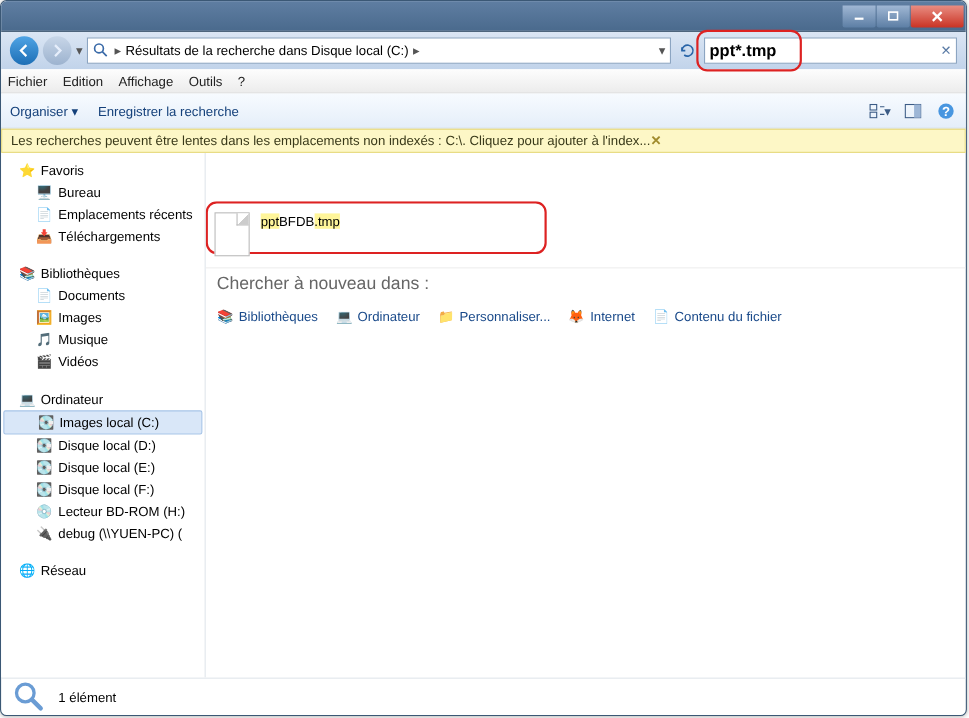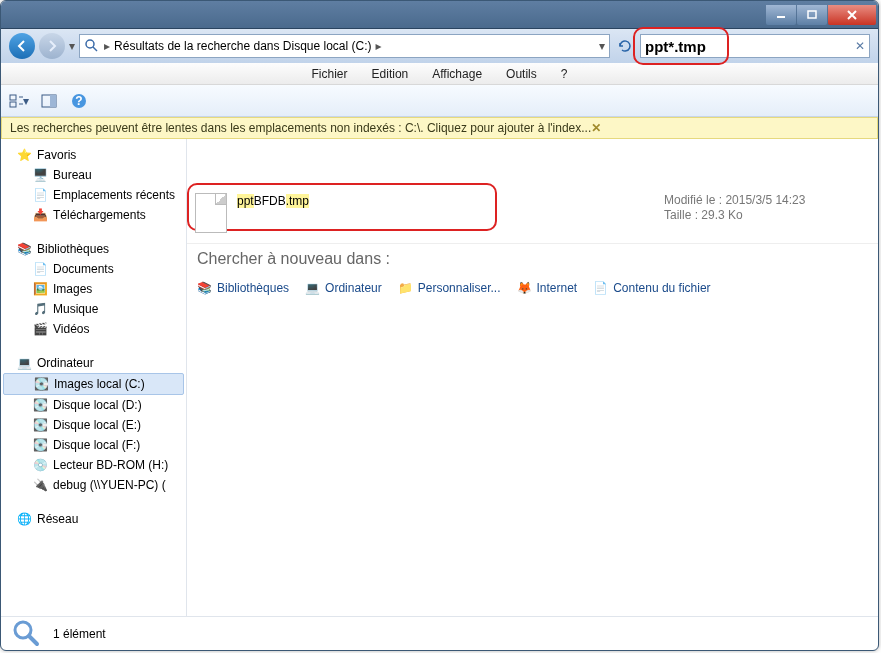--- a/index.html
+++ b/index.html
@@ -20,21 +20,21 @@
 .breadcrumb { flex: 1; height: 24px; background: #fff; border: 1px solid #8ca5c2; display: flex; align-items: center; padding: 0 4px; gap: 2px; }
 .bcicon { width: 16px; height: 16px; display: inline-flex; align-items: center; justify-content: center; }
 .bc-sep { color: #555; padding: 0 2px; }
 .bc-drop { color: #555; }
 .bc-refresh { width: 22px; height: 22px; display: flex; align-items: center; justify-content: center; color: #2a5a9e; }
 .searchbox { width: 230px; height: 24px; background: #fff; border: 1px solid #8ca5c2; display: flex; align-items: center; padding: 0 4px; position: relative; }
 .searchbox .annot { position: absolute; border: 2px solid #d22; border-radius: 10px; left: -8px; top: -8px; right: 140px; bottom: -8px; pointer-events: none; }
 .searchbox input { border: none; outline: none; flex: 1; font-size: 15px; font-weight: bold; }
 .searchbox .clearx { color: #5a7ba5; padding-left: 4px; }
 
-.menubar { height: 22px; background: linear-gradient(to bottom, #fdfdfd, #ececec); border-bottom: 1px solid #d8d8d8; display: flex; align-items: center; padding: 0 6px; gap: 24px; justify-content: center; }
+.menubar { height: 22px; background: linear-gradient(to bottom, #fdfdfd, #ececec); border-bottom: 1px solid #d8d8d8; display: flex; align-items: center; padding: 0 6px; gap: 14px; }
 .menubar span { color: #222; }
 
 .toolbar { height: 32px; background: linear-gradient(to bottom, #f7fbff, #e5eef9); border-bottom: 1px solid #c8d6e8; display: flex; align-items: center; padding: 0 8px; justify-content: space-between; }
 .toolbar-left { display: flex; gap: 18px; align-items: center; }
 .toolbar-left .org { color: #14407a; }
 .toolbar-left .save { color: #14407a; }
 .toolbar-right { display: flex; gap: 10px; align-items: center; color: #3b5b85; }
 .tricon { width: 20px; height: 16px; display: flex; align-items: center; justify-content: center; }
 
 .infobar { height: 22px; background: #fdf7c6; border: 1px solid #e6d97e; margin: 0; display: flex; align-items: center; padding: 0 8px; color: #3a3a1a; justify-content: flex-start; }
@@ -136,20 +136,24 @@
 
   <div class="menubar">
     <span>Fichier</span>
     <span>Edition</span>
     <span>Affichage</span>
     <span>Outils</span>
     <span>?</span>
   </div>
 
   <div class="toolbar">
+    <div class="toolbar-left">
+      <span class="org"><span>Organiser</span> ▾</span>
+      <span class="save">Enregistrer la recherche</span>
+    </div>
     <div class="toolbar-right">
       <span class="tricon">
         <svg width="20" height="14">
             <rect x="1" y="1" width="6" height="5" fill="none" stroke="#3b5b85"></rect>
             <rect x="1" y="8" width="6" height="5" fill="none" stroke="#3b5b85"></rect>
             <path d="M10 3 h8 M10 10 h8" stroke="#3b5b85"></path>
           </svg> ▾
       </span>
       <span class="tricon">
         <svg width="16" height="14">
@@ -260,24 +264,20 @@
     <div class="content">
 
       <div class="resultrow">
         <div class="annot2"></div>
         <div class="fileicon"></div>
         <div class="fileinfo">
           <div class="fname">
             <span class="hl">ppt</span><span>BFDB</span><span class="hl">.tmp</span>
           </div>
         </div>
-        <div class="filemeta">
-          <div><span>Modifié le :</span> <span>2015/3/5 14:23</span></div>
-          <div><span>Taille :</span> <span>29.3 Ko</span></div>
-        </div>
       </div>
 
       <div class="searchagain">Chercher à nouveau dans :</div>
       <div class="sa-row">
         <div class="sa-item">
             <span class="nicn">📚</span>
             <span>Bibliothèques</span>
           </div>
         <div class="sa-item">
             <span class="nicn">💻</span>

